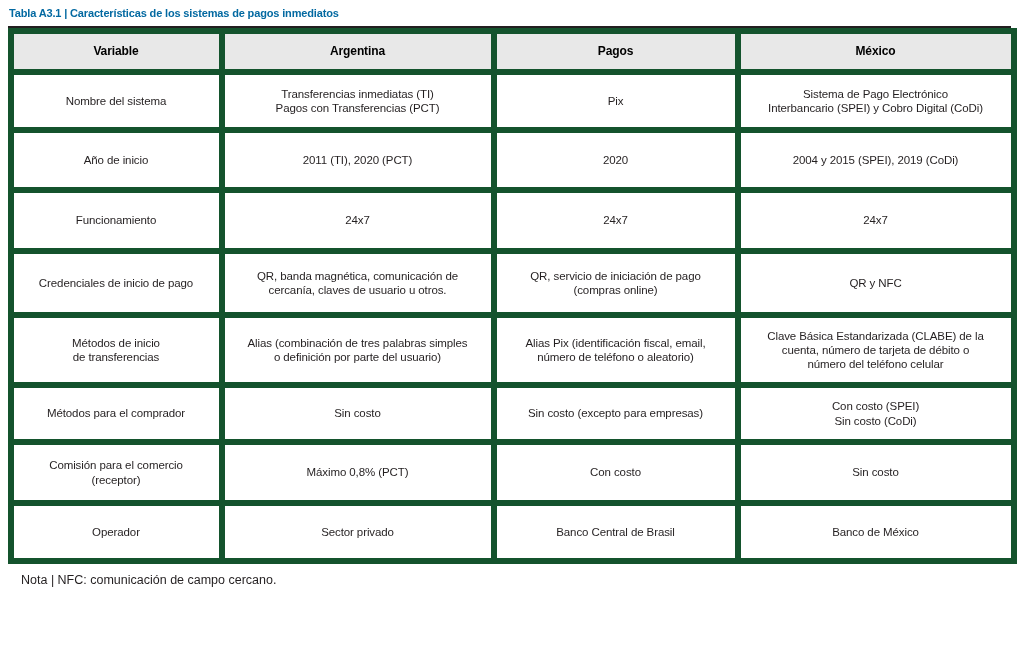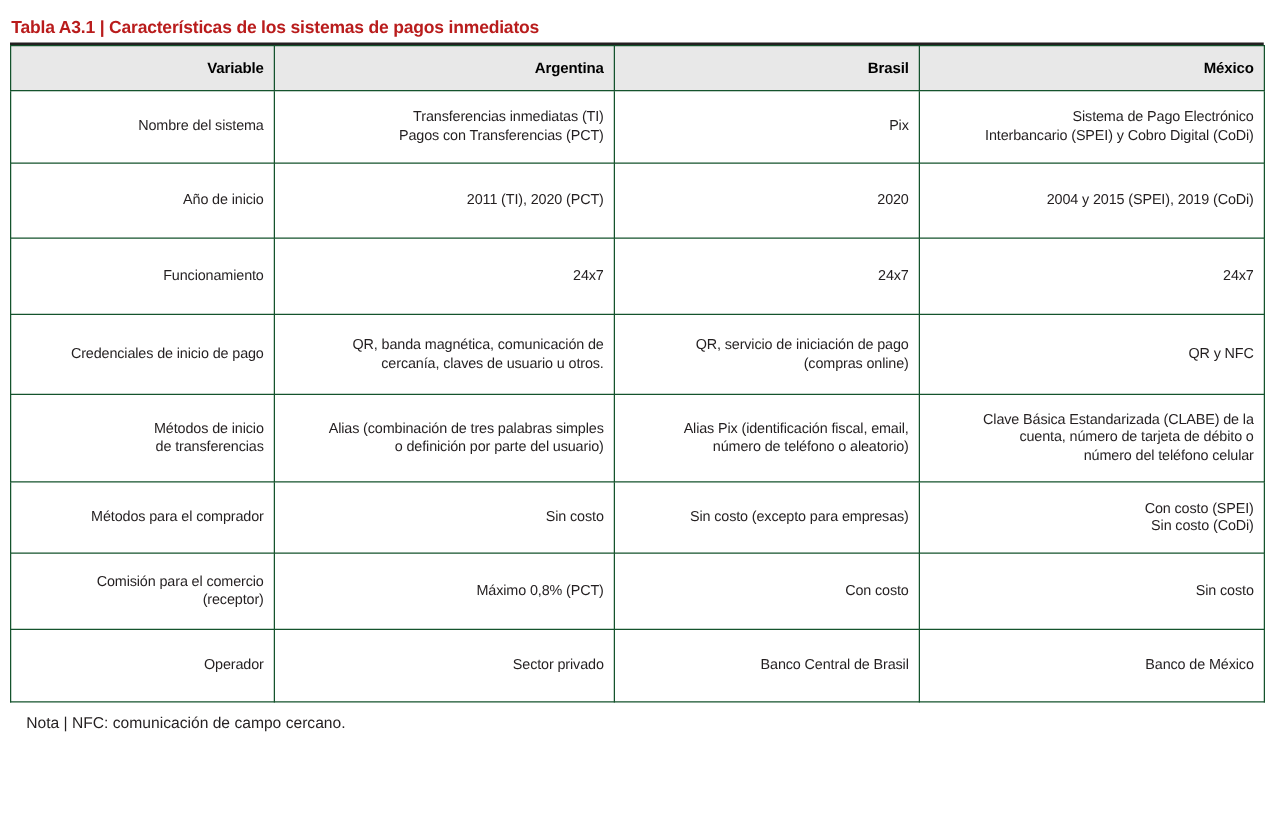--- a/index.html
+++ b/index.html
@@ -16,47 +16,47 @@
     overflow: hidden;
   }
   .page {
     position: relative;
     width: 1019px;
     height: 666px;
     box-sizing: border-box;
     padding: 0 8px;
   }
   .table-title {
-    font-size: 14px;
+    font-size: 11px;
     font-weight: bold;
-    color: #b91c1c;
+    color: #0369a1;
     letter-spacing: -0.15px;
     line-height: 20px;
-    padding-top: 11px;
+    padding-top: 3px;
     padding-left: 1px;
     white-space: nowrap;
   }
   .title-rule {
     height: 2px;
     background: #231f20;
     margin-top: 3px;
     margin-bottom: 0px;
     width: 1003px;
   }
   table.data-table {
     border-collapse: collapse;
     width: 1003px;
     table-layout: fixed;
     margin-top: 0px;
   }
   table.data-table td,
   table.data-table th {
-    border: 1px solid #14532d;
+    border: 6px solid #14532d;
     vertical-align: middle;
-    text-align: right;
+    text-align: center;
     padding: 4px 8px 4px 7px;
     font-size: 11.5px;
     line-height: 14.2px;
     color: #231f20;
     letter-spacing: -0.1px;
     word-wrap: break-word;
   }
   table.data-table thead th {
     background: #e8e8e8;
     font-weight: bold;
@@ -110,21 +110,21 @@
     <colgroup>
       <col class="col-variable">
       <col class="col-argentina">
       <col class="col-brasil">
       <col class="col-mexico">
     </colgroup>
     <thead>
       <tr>
         <th>Variable</th>
         <th>Argentina</th>
-        <th>Brasil</th>
+        <th>Pagos</th>
         <th>México</th>
       </tr>
     </thead>
     <tbody>
 
       <tr class="r1">
         <td class="cell-variable">
           <span class="cell-line">Nombre del sistema</span>
         </td>
         <td>

